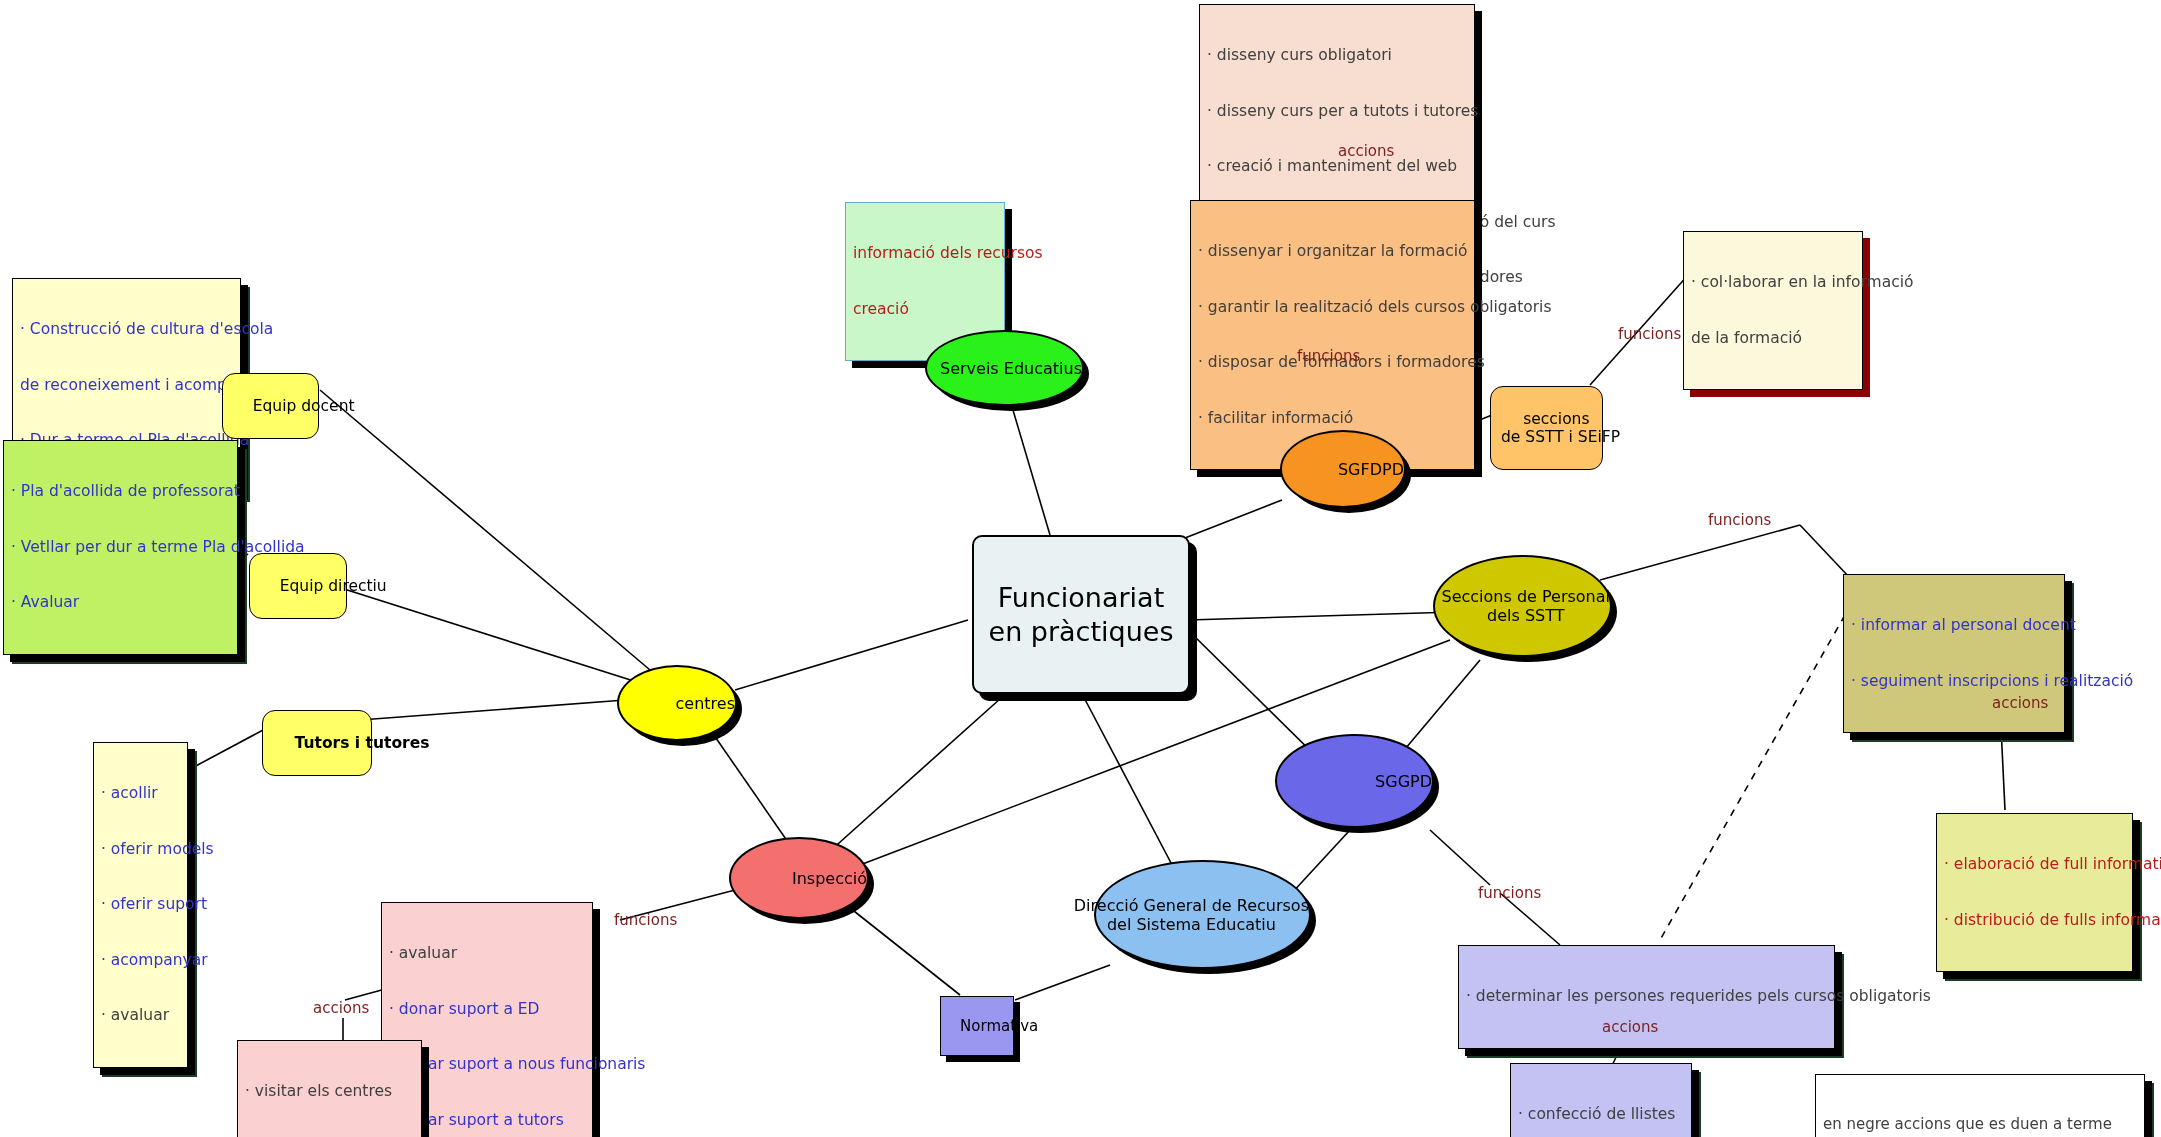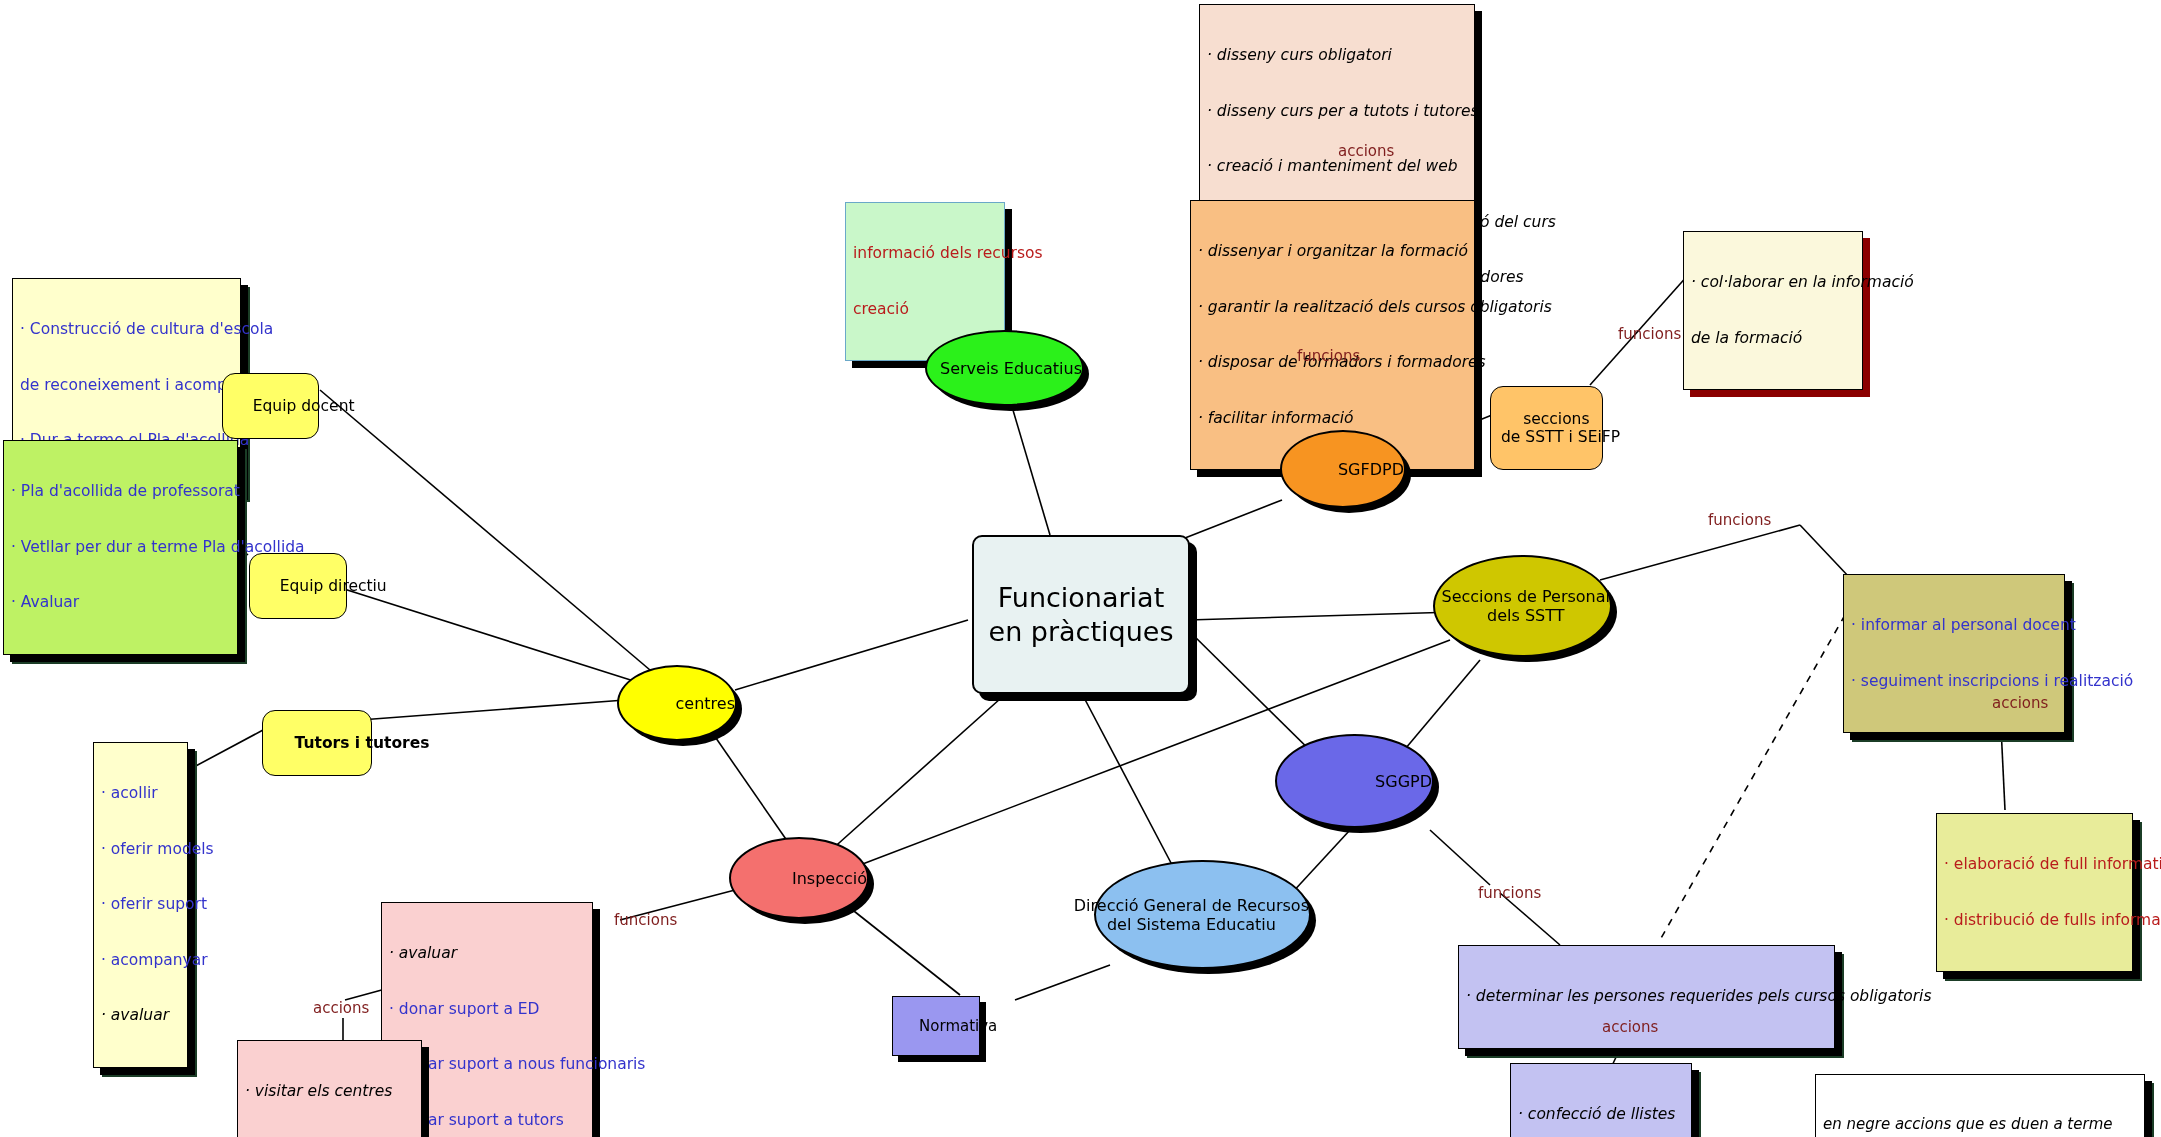--- a/index.html
+++ b/index.html
@@ -32,21 +32,21 @@
        background:#e8f2f2;display:flex;align-items:center;justify-content:center;
        text-align:center;font-size:27px;line-height:34px;z-index:7;
        box-shadow:7px 7px 0 0 #000;white-space:pre;}
 
   
   .elabel{position:absolute;font-size:15px;line-height:17px;color:#7f1d1d;
           background:transparent;z-index:8;white-space:pre;}
 
   .blue{color:#3333cc;}
   .red{color:#b91c1c;}
-  .black{color:#000000;font-style:italic;}
+  .black{color:#404040;}
 </style>
 </head>
 <body>
 
 <div id="canvas">
 
   <svg class="edges" viewBox="0 0 2161 1137">
     <g stroke="#000" stroke-width="1.6" fill="none">
 
       <line x1="1365" y1="86" x2="1330" y2="170"></line>
@@ -214,22 +214,22 @@
 
   <div class="pill" style="left:262px;top:710px;width:110px;background:#ffff66;font-weight:bold;">
     <span>Tutors i tutores</span>
   </div>
 
   <div class="pill" style="left:1490px;top:386px;width:113px;background:#ffc468;">
     <span>seccions
 de SSTT i SEiFP</span>
   </div>
 
-  <div style="position:absolute;left:892px;top:996px;width:72px;border:1px solid #000;
-              background:#9a97f0;font-size:15px;line-height:18px;padding:2px 7px;
+  <div style="position:absolute;left:940px;top:996px;width:72px;border:1px solid #000;
+              background:#9a97f0;font-size:15px;line-height:18px;padding:2px 0;
               box-shadow:6px 6px 0 0 #000;z-index:7;white-space:pre;">
     <span>Normativa</span>
   </div>
 
   <div class="ell" style="left:925px;top:330px;width:155px;height:72px;background:#2bf11a;">
     <span>Serveis Educatius</span>
   </div>
 
   <div class="ell" style="left:1280px;top:430px;width:122px;height:74px;background:#f79421;">
     <span>SGFDPD</span>

